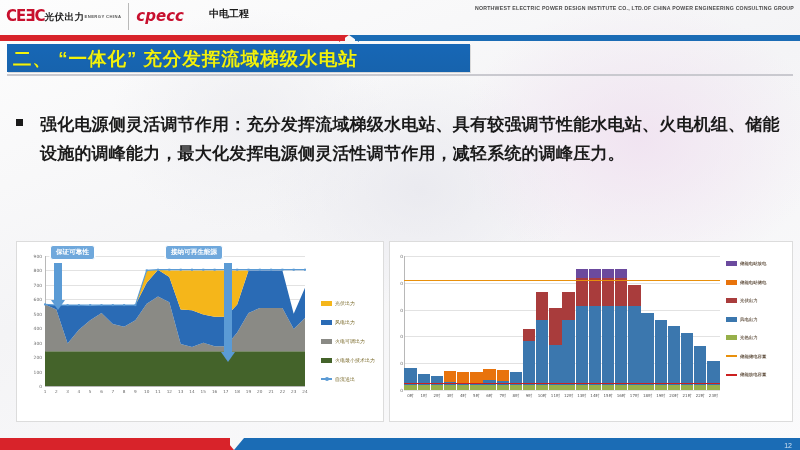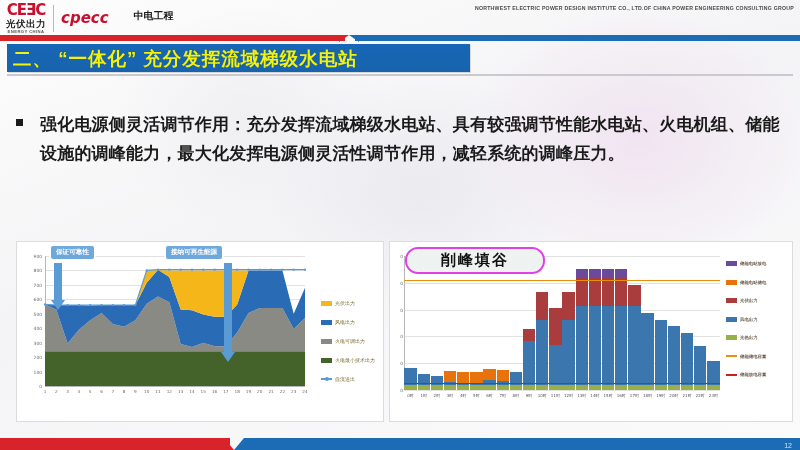--- a/index.html
+++ b/index.html
@@ -23,21 +23,21 @@
 
   
   .header {
     position: absolute; top: 0; left: 0; width: 800px; height: 40px;
     z-index: 3;
   }
   .logo-wrap {
     position: absolute; left: 6px; top: 3px;
     display: flex; align-items: center; gap: 7px;
   }
-  .logo-cec { display: flex; flex-direction: column; align-items: center; }
+  .logo-cec { display: flex; flex-direction: row; align-items: center; }
   .logo-cec .mark {
     font-size: 15px; font-weight: 900; color: #c8102e; letter-spacing: -1px;
     font-family: "DejaVu Sans", sans-serif; line-height: 1;
   }
   .logo-cec .cn {
     font-size: 9.5px; font-weight: 700; color: #1b1b1b; letter-spacing: .5px; line-height: 1.2;
   }
   .logo-cec .en {
     font-size: 4.2px; font-weight: 700; color: #555; letter-spacing: .4px; line-height: 1.2;
   }
@@ -332,23 +332,20 @@
          <div class="arrow-head" style="left:-1px;top:37px;"></div>
        </div>
     <div class="callout" style="left:148px;top:3px;">接纳可再生能源</div>
     <div class="arrow-down" style="left:204.8695652173913px;top:21px;">
          <div class="arrow-shaft" style="left:2px;top:0;width:8px;height:89px;"></div>
          <div class="arrow-head" style="left:-1px;top:89px;"></div>
        </div>
   </div>
 
 <div class="chart-right">
-  <div class="peak-box">
-    <div class="tx">削峰填谷</div>
-  </div>
   <div class="plot" id="right-plot" style="left: 0px; top: 0px; width: 404px; height: 181px;">
       <div class="gridline" style="left:14px;top:148px;width:316px;"></div>
       <div class="ylab" style="left:-3px;top:148px;">0</div>
       <div class="gridline" style="left:14px;top:121.2px;width:316px;"></div>
       <div class="ylab" style="left:-3px;top:121.2px;">0</div>
       <div class="gridline" style="left:14px;top:94.4px;width:316px;"></div>
       <div class="ylab" style="left:-3px;top:94.4px;">0</div>
       <div class="gridline" style="left:14px;top:67.60000000000001px;width:316px;"></div>
       <div class="ylab" style="left:-3px;top:67.60000000000001px;">0</div>
       <div class="gridline" style="left:14px;top:40.8px;width:316px;"></div>

